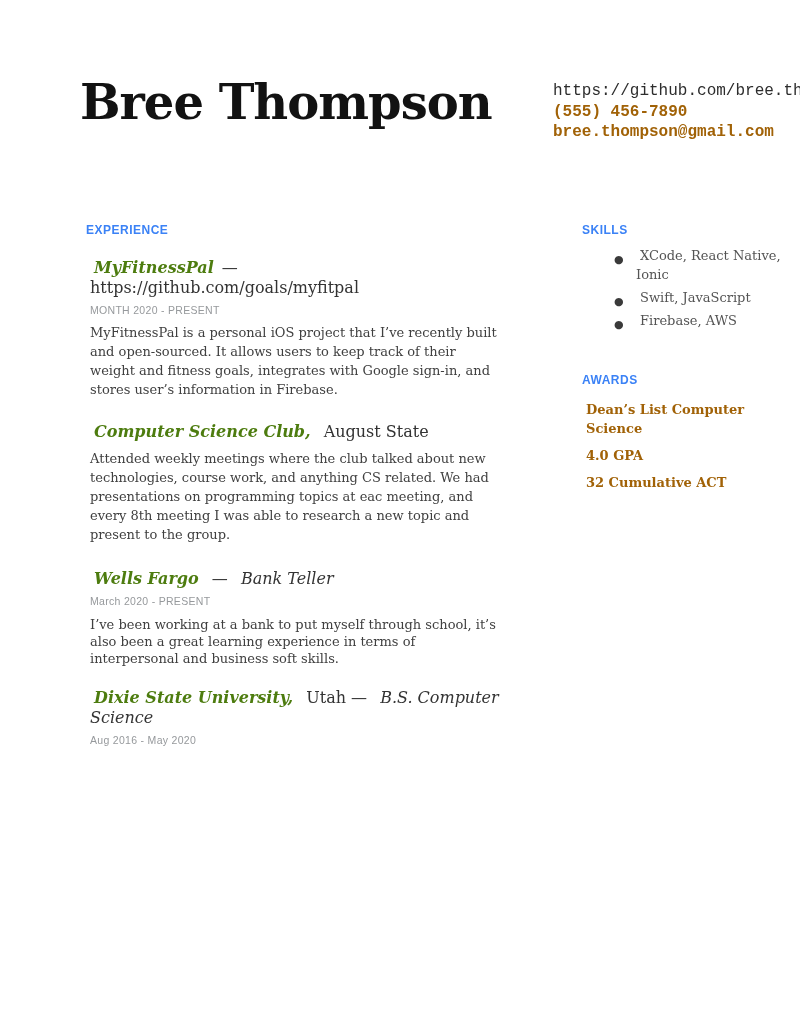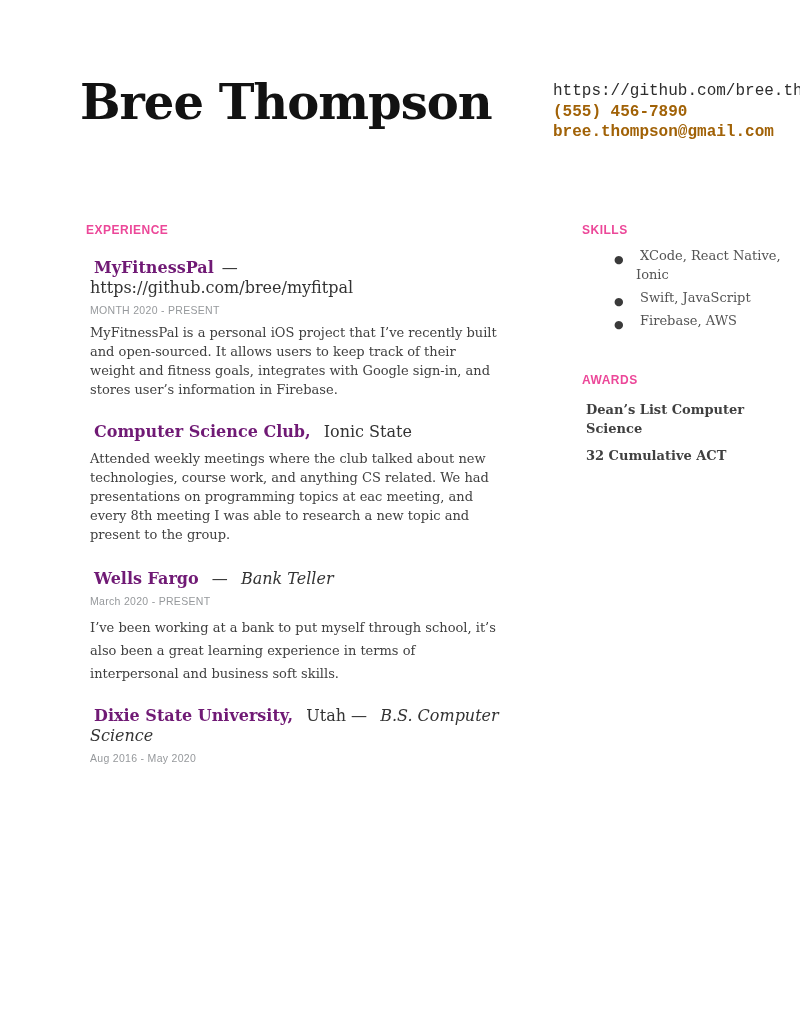--- a/index.html
+++ b/index.html
@@ -26,57 +26,57 @@
   }
   .contact .bold { font-weight:700; color:#a16207; }
 
   
   .col-left  { position:absolute; left:66px;  top:203px; width:426px; }
   .col-right { position:absolute; left:562px; top:203px; width:232px; }
 
   .section-heading {
     font-family:"Liberation Sans","DejaVu Sans",sans-serif;
     font-weight:700; font-size:12px; letter-spacing:0.5px;
-    color:#ec4899;
+    color:#3b82f6;
   }
 
   
   .job { margin-top:21px; }
   .job-title {
     font-size:16px; line-height:1.25; color:#333333;
   }
-  .job-title .tbold  { font-weight:700; color:#701a75; }
+  .job-title .tbold  { font-weight:700; color:#4d7c0f;font-style:italic; }
   .job-title .titalic{ font-style:italic; }
   .job-dates {
     font-family:"Liberation Sans","DejaVu Sans",sans-serif;
     font-size:10.5px; letter-spacing:0.3px; color:#96999c;
     margin-top:6px;
   }
   .job-desc {
     font-size:13px; line-height:19px; color:#404040;
     margin-top:7px;
   }
-  .job-desc.tight { line-height:23px; margin-top:9px; }
+  .job-desc.tight { line-height:17px; margin-top:9px; }
 
   .edu-heading { margin-top:37px; }
 
   
   .skills-list {
     list-style:none; margin-top:9px; padding-left:50px; width:205px;
     font-size:13px; line-height:19px; color:#545454;
   }
   .skills-list li { position:relative; }
   .skills-list .bullet {
     position:absolute; left:-26px; top:0;
     font-size:11px; color:#3a3a3a;
   }
   .awards-heading { margin-top:43px; }
   .awards-list { margin-top:13px; width:210px; }
   .award-item {
-    font-size:13px; line-height:19px; font-weight:700; color:#404040;
+    font-size:13px; line-height:19px; font-weight:700; color:#a16207;
     margin-bottom:8px;
   }
 </style>
 </head>
 <body>
 
 <div class="page">
 
   <div class="name">Bree Thompson</div>
 
@@ -85,29 +85,29 @@
     <div class="bold">(555) 456-7890</div>
     <div class="bold">bree.thompson@gmail.com</div>
   </div>
 
   <div class="col-left">
 
     <div class="section-heading">EXPERIENCE</div>
 
     <div class="job">
       <div class="job-title">
-        <span class="tbold">MyFitnessPal</span><span>— https://github.com/bree/myfitpal</span>
+        <span class="tbold">MyFitnessPal</span><span>— https://github.com/goals/myfitpal</span>
       </div>
       <div class="job-dates">MONTH 2020 - PRESENT</div>
       <div class="job-desc">MyFitnessPal is a personal iOS project that I’ve recently built and open-sourced. It allows users to keep track of their weight and fitness goals, integrates with Google sign-in, and stores user’s information in Firebase.</div>
     </div>
 
     <div class="job" style="margin-top:23px;">
       <div class="job-title">
-        <span class="tbold">Computer Science Club,</span><span> Ionic State</span>
+        <span class="tbold">Computer Science Club,</span><span> August State</span>
       </div>
       <div class="job-desc">Attended weekly meetings where the club talked about new technologies, course work, and anything CS related. We had presentations on programming topics at eac meeting, and every 8th meeting I was able to research a new topic and present to the group.</div>
     </div>
 
     <div class="job" style="margin-top:25px;">
       <div class="job-title">
         <span class="tbold">Wells Fargo</span><span> — </span><span class="titalic">Bank Teller</span>
       </div>
       <div class="job-dates">March 2020 - PRESENT</div>
       <div class="job-desc tight">I’ve been working at a bank to put myself through school, it’s also been a great learning experience in terms of interpersonal and business soft skills.</div>
@@ -130,18 +130,19 @@
     <ul class="skills-list">
       <li><span class="bullet">●</span><span>XCode, React Native, Ionic</span></li>
       <li><span class="bullet">●</span><span>Swift, JavaScript</span></li>
       <li><span class="bullet">●</span><span>Firebase, AWS</span></li>
     </ul>
 
     <div class="section-heading awards-heading">AWARDS</div>
 
     <div class="awards-list">
       <div class="award-item">Dean’s List Computer Science</div>
+      <div class="award-item">4.0 GPA</div>
       <div class="award-item">32 Cumulative ACT</div>
     </div>
 
   </div>
 
 </div>
 
 </body></html>

